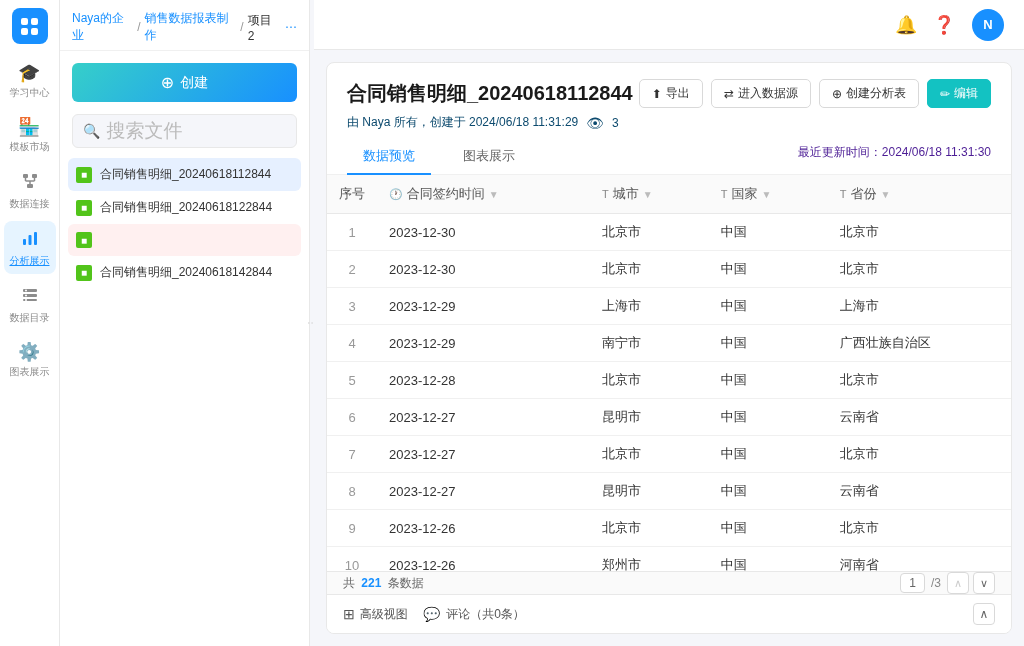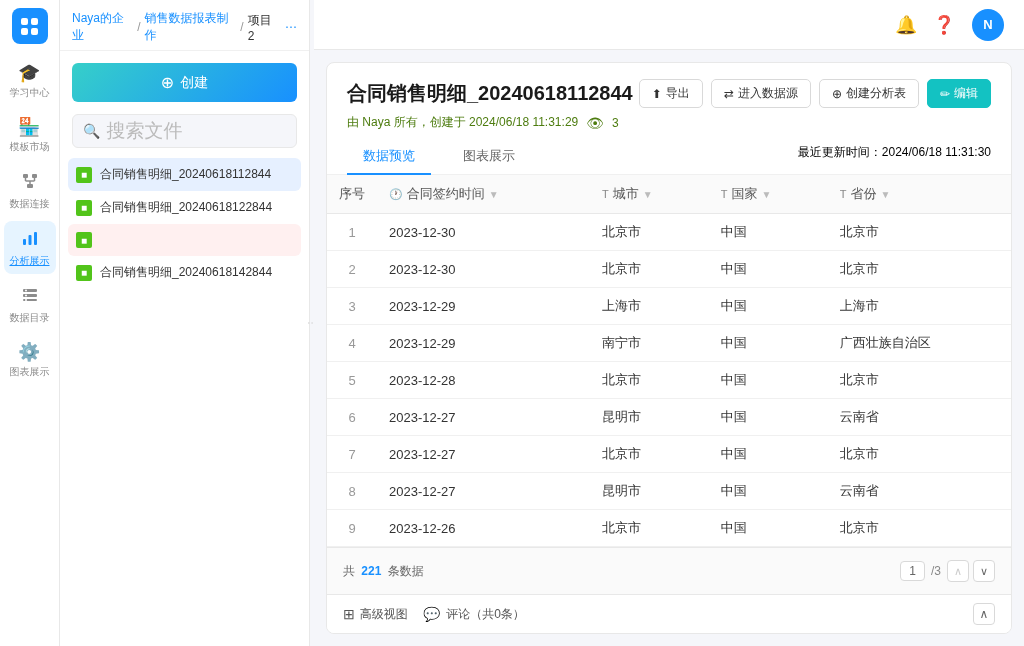--- a/index.html
+++ b/index.html
@@ -179,36 +179,36 @@
       display: flex; align-items: center; gap: 4px;
       padding: 5px 12px; border-radius: 5px;
       border: 1px solid #d9d9d9; background: #fff;
       font-size: 12px; color: #333; cursor: pointer;
     }
     .action-btn.teal {
       background: #13c2c2; color: white; border-color: #13c2c2;
     }
 
     .content-meta {
-      font-size: 12px; color: #4d7c0f; margin-bottom: 8px;
+      font-size: 12px; color: #0c4a6e; margin-bottom: 8px;
       display: flex; align-items: center; gap: 8px;
     }
     .meta-eye { font-size: 14px; }
 
     .tab-bar {
       display: flex; align-items: center; justify-content: space-between;
     }
     .tabs { display: flex; gap: 16px; }
     .tab {
       padding: 8px 16px; font-size: 13px; color: #666;
       cursor: pointer; border-bottom: 2px solid transparent;
       margin-bottom: -1px;
     }
     .tab.active { color: #1890ff; border-bottom: 2px solid #1890ff; font-weight: 500; }
-    .last-update { font-size: 12px; color: #000000; padding-bottom: 8px; }
+    .last-update { font-size: 12px; color: #4c1d95; padding-bottom: 8px; }
 
     
     .table-area {
       flex: 1;
       overflow: auto;
       padding: 0;
     }
     table {
       width: 100%;
       border-collapse: collapse;
@@ -238,21 +238,21 @@
     tbody td {
       padding: 9px 12px;
       color: #333;
       white-space: nowrap;
     }
     .row-num { color: #999; text-align: center; width: 40px; }
 
     
     .table-footer {
       display: flex; align-items: center; justify-content: space-between;
-      padding: 12px 16px;
+      padding: 0 16px;
       border-top: 1px solid #e8e8e8;
       background: #fafafa;
       font-size: 12px;
       color: #666;
     }
     .pagination {
       display: flex; align-items: center; gap: 6px;
     }
     .page-num {
       padding: 2px 8px;

